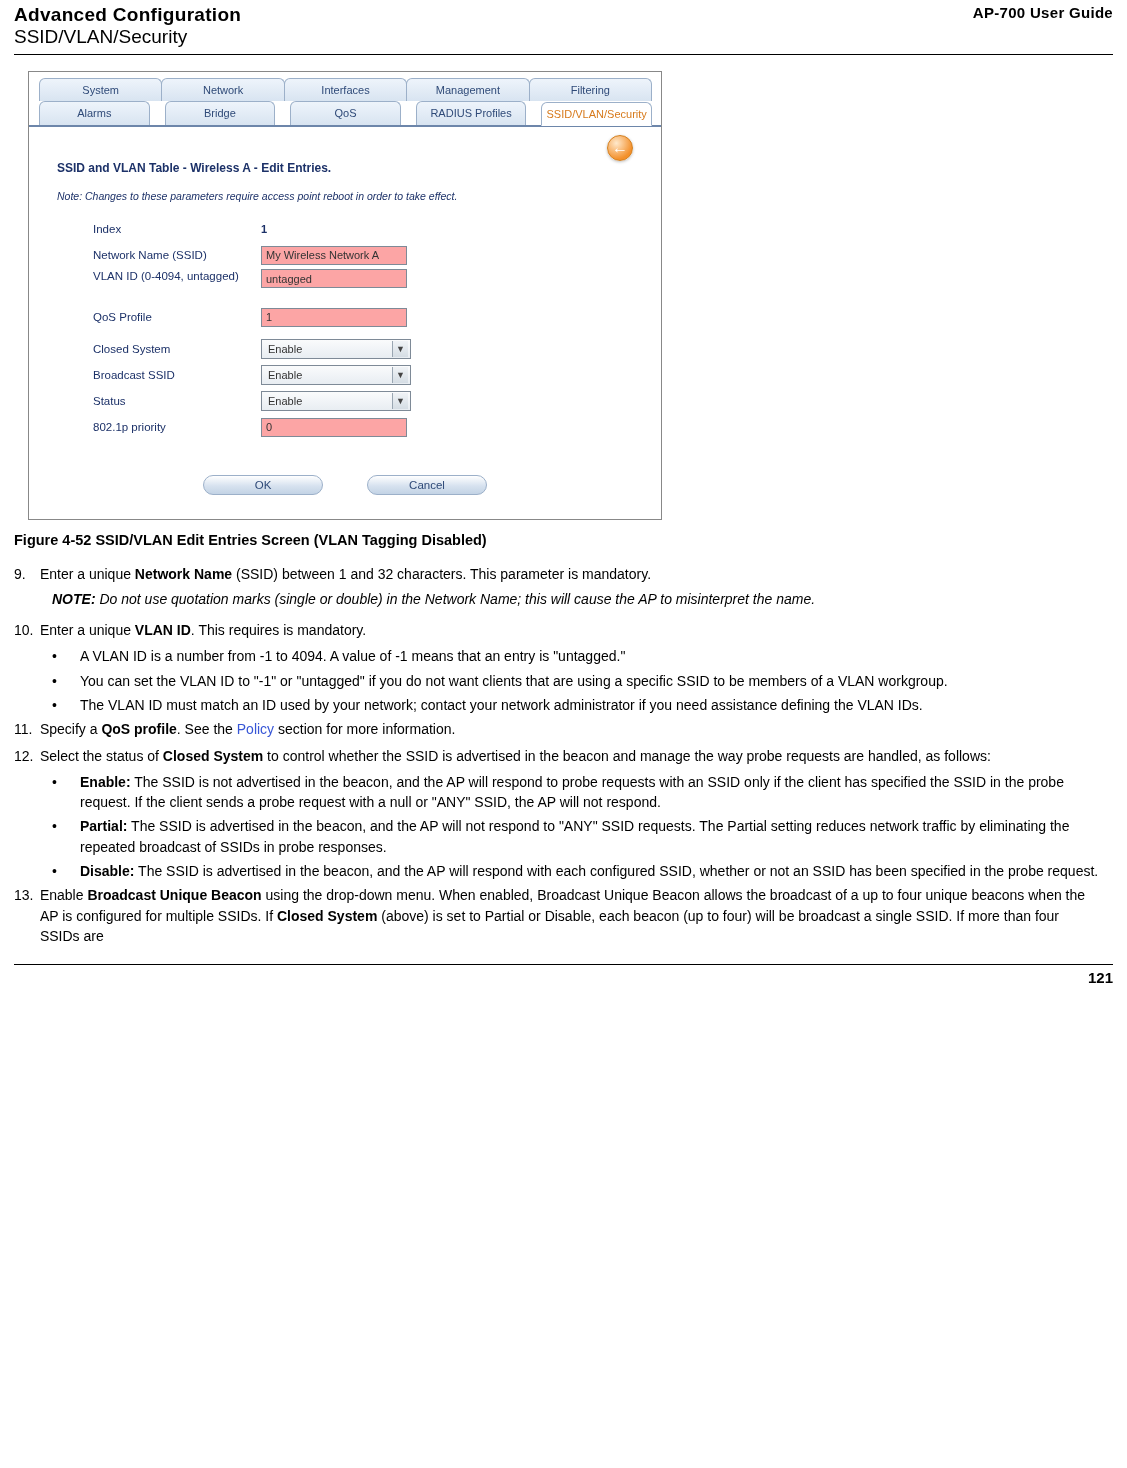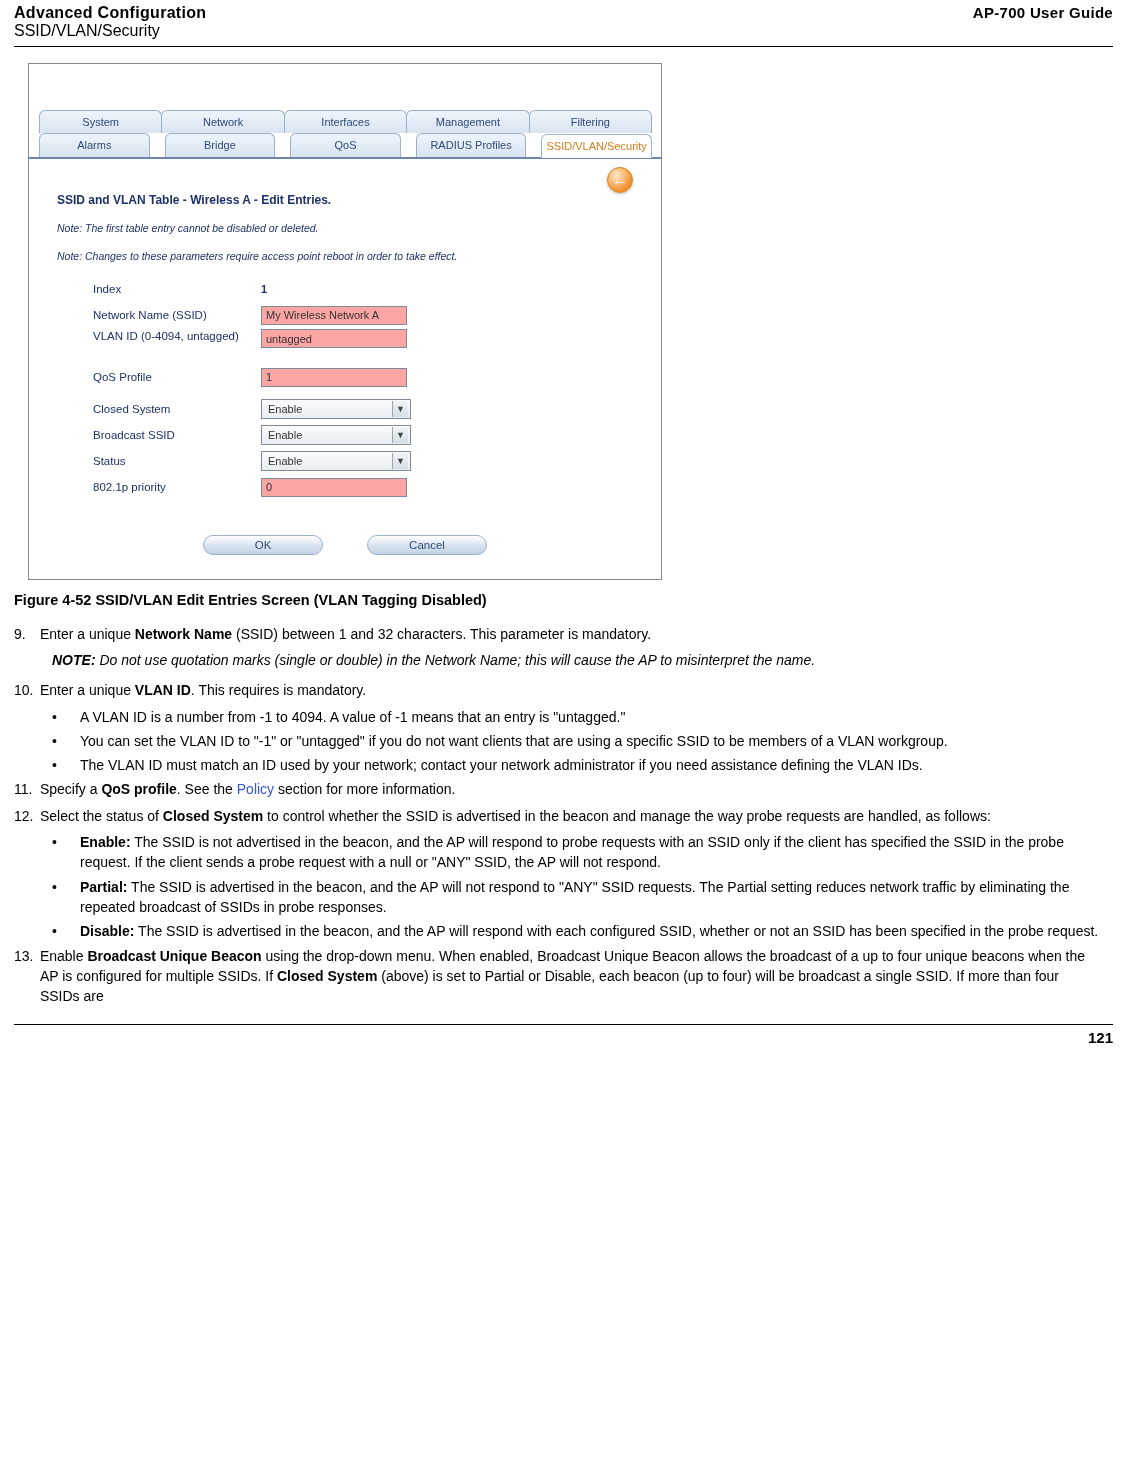--- a/index.html
+++ b/index.html
@@ -10,21 +10,21 @@
     background: #fff;
     width: 1127px;
     padding: 0 14px;
   }
   .page-header {
     display: flex;
     justify-content: space-between;
     align-items: flex-start;
     padding: 4px 0 6px 0;
   }
-  .header-left { font-size: 16px; }
+  .header-left { font-size: 19px; }
   .header-left .line1 { font-weight: bold; letter-spacing: 0.3px; }
   .header-left .line2 { font-weight: normal; }
   .header-right { font-weight: bold; font-size: 15px; letter-spacing: 0.3px; }
   hr.header-rule { border: none; border-top: 1px solid #000; margin: 0 0 16px 0; }
 
   
   .shot {
     width: 634px;
     border: 1px solid #888;
     margin: 0 0 12px 14px;
@@ -44,21 +44,20 @@
     text-align: center;
     padding: 5px 0;
     border: 1px solid #9cb0c9;
     border-bottom: none;
     border-radius: 6px 6px 0 0;
     background: linear-gradient(#eef4fb, #d8e4f1);
     font-size: 11px;
     color: #2f4a78;
     margin-right: -1px;
     position: relative;
-    margin-top: 40px;
   }
   .tabs2 {
     display: flex;
     padding: 0 10px 0 10px;
     gap: 16px;
     background: #fff;
     border-bottom: 2px solid #6d86aa;
   }
   .tab2 {
     flex: 1;
@@ -232,21 +231,20 @@
     <div class="tab2">Bridge</div>
     <div class="tab2">QoS</div>
     <div class="tab2">RADIUS Profiles</div>
     <div class="tab2 active">SSID/VLAN/Security</div>
   </div>
   <div class="shot-body">
     <div class="back-btn">
       <span>←</span>
     </div>
     <div class="shot-title">SSID and VLAN Table - Wireless A - Edit Entries.</div>
-    <div class="shot-note">Note: The first table entry cannot be disabled or deleted.</div>
     <div class="shot-note">Note: Changes to these parameters require access point reboot in order to take effect.</div>
 
     <div class="form-grid">
       <div class="form-row">
         <div class="form-label">Index</div>
         <div class="form-val">1</div>
       </div>
       <div class="form-row">
         <div class="form-label">Network Name (SSID)</div>
         <input class="inp" value="My Wireless Network A" style="">

